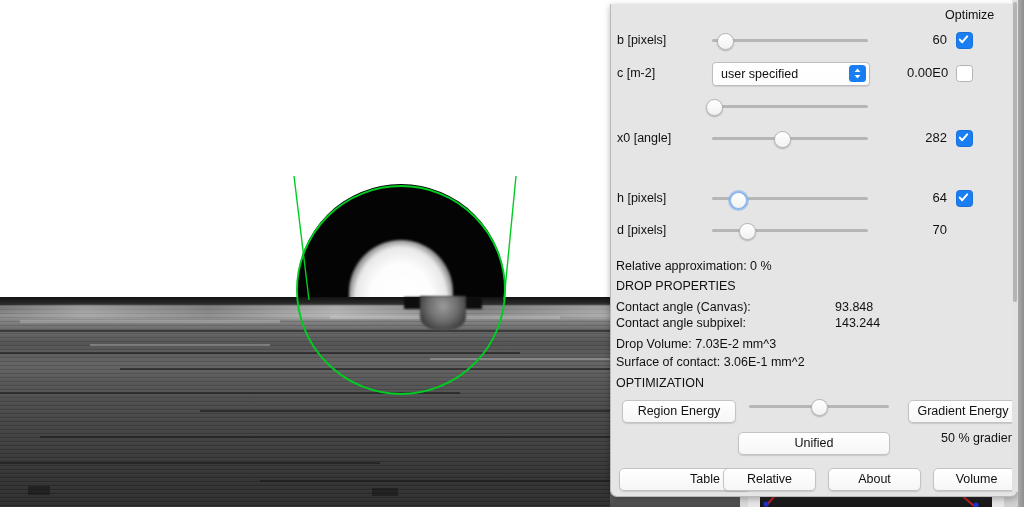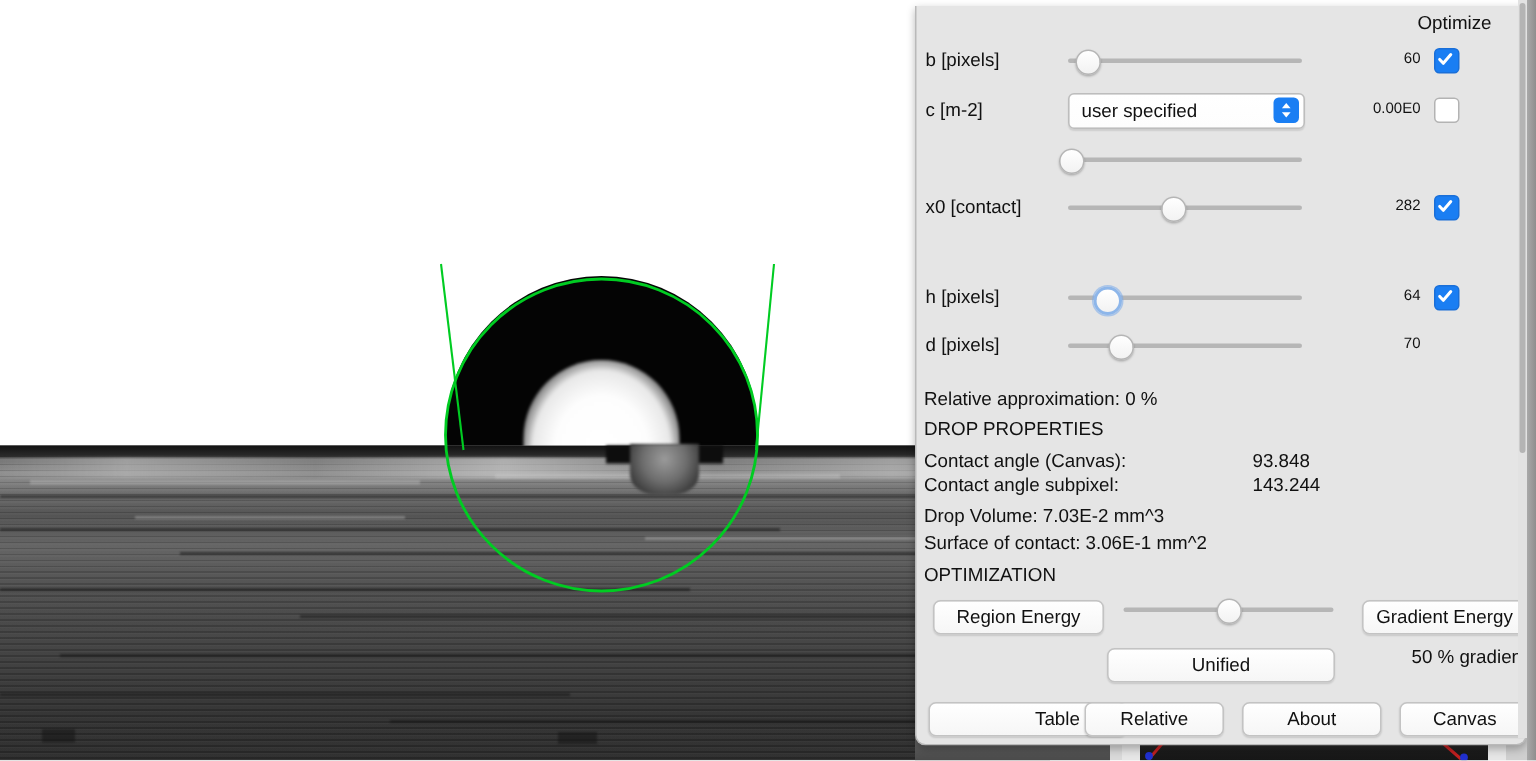--- a/index.html
+++ b/index.html
@@ -45,21 +45,21 @@
      background:#e5e5e5;border:1px solid #b9b9b9;border-top:none;border-radius:0 0 7px 7px;
      box-shadow:0 2px 6px rgba(0,0,0,.28);overflow:hidden;}
   #panel-scrollbar{position:absolute;left:1012px;top:0;width:6px;height:492px;background:#e2e2e2;}
   #panel-scrollbar-thumb{position:absolute;left:1013px;top:2px;width:4px;height:300px;background:#b4b4b4;border-radius:2px;}
   #window-right-edge{position:absolute;left:1018px;top:0;width:6px;height:507px;background:linear-gradient(90deg,#a9a9a9,#8e8e8e);}
 
   .optimize-head{position:absolute;left:944px;top:4px;width:70px;text-align:left;
      font-size:12.5px;color:#111;}
   .row{position:absolute;left:0;width:406px;height:28px;}
   .row-label{position:absolute;left:6px;top:0;width:92px;font-size:12.5px;color:#111;line-height:28px;white-space:nowrap;}
-  .row-value{position:absolute;left:296px;top:0;width:40px;text-align:right;font-size:10px;color:#111;line-height:28px;}
+  .row-value{position:absolute;left:296px;top:0;width:40px;text-align:right;font-size:13px;color:#111;line-height:28px;}
 
   
   .slider{position:absolute;left:101px;top:0;width:156px;height:28px;}
   .slider .track{position:absolute;left:0;top:13px;width:156px;height:3px;background:#b6b6b6;border-radius:2px;}
   .slider .knob{position:absolute;top:7px;width:15px;height:15px;border-radius:50%;
      background:linear-gradient(180deg,#ffffff,#f2f2f2);border:1px solid #b5b5b5;
      box-shadow:0 1px 1.5px rgba(0,0,0,.25);}
   .slider.focused .knob{border:2px solid #8db6ea;box-shadow:0 0 0 1px rgba(120,170,235,.55);}
 
   
@@ -181,21 +181,21 @@
     </div>
 
     <div class="row" style="top:88px;">
       <div class="slider">
         <div class="track"></div>
         <div class="knob" style="left:-6px;"></div>
       </div>
     </div>
 
     <div class="row" style="top:120px;">
-      <div class="row-label">x0 [contact]</div>
+      <div class="row-label">x0 [angle]</div>
       <div class="slider">
         <div class="track"></div>
         <div class="knob" style="left:62px;"></div>
       </div>
       <div class="row-value">282</div>
       <div class="cb on">
         <svg width="13" height="13" viewBox="0 0 13 13">
             <path d="M2.8 6.6 L5.2 9.2 L10.2 3.4" fill="none" stroke="#fff" stroke-width="2" stroke-linecap="round" stroke-linejoin="round"></path>
           </svg>
       </div>
@@ -247,19 +247,19 @@
 
     <div class="btn" style="left:297px;top:396px;width:108px;">Gradient Energy</div>
 
     <div class="btn" style="left:127px;top:428px;width:150px;">Unified</div>
 
     <div class="txt" style="left:330px;top:427px;">50 % gradient</div>
 
     <div class="btn" style="left:8px;top:464px;width:90px;padding-left:40px;">Table</div>
     <div class="btn" style="left:112px;top:464px;width:91px;">Relative</div>
     <div class="btn" style="left:217px;top:464px;width:91px;">About</div>
-    <div class="btn" style="left:322px;top:464px;width:85px;">Canvas</div>
+    <div class="btn" style="left:322px;top:464px;width:85px;">Volume</div>
   </div>
 
   <div id="panel-scrollbar"></div>
   <div id="panel-scrollbar-thumb"></div>
   <div id="window-right-edge"></div>
 </div>
 
 </body></html>

